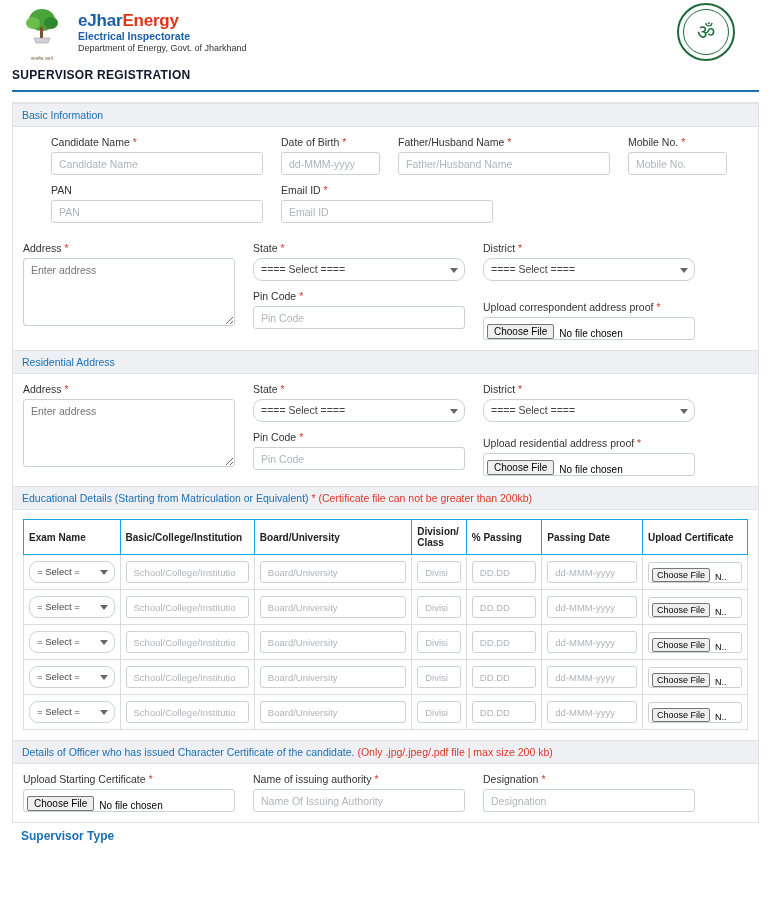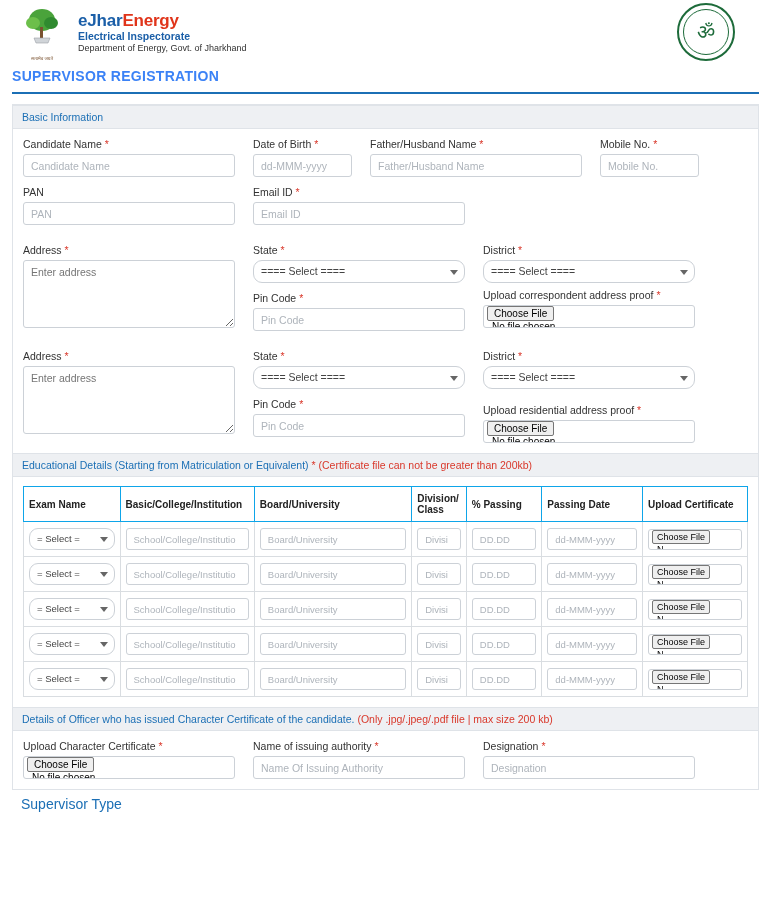--- a/index.html
+++ b/index.html
@@ -73,22 +73,22 @@
     position: absolute;
     left: 0; right: 0; top: 50%;
     transform: translateY(-50%);
     text-align: center;
     font-size: 20px;
     color: #1d6b3a;
     line-height: 1;
   }
   
   .page-title {
-    color: #3b82f6;
-    font-size: 14px;
+    color: #0f172a;
+    font-size: 12px;
     font-weight: bold;
     letter-spacing: 0.3px;
     padding: 6px 0 8px 12px;
   }
   .title-rule {
     border-bottom: 2px solid #1b6fb5;
     margin: 0 12px 0 12px;
   }
   
   .form-wrap {
@@ -159,46 +159,45 @@
     border-right: 4px solid transparent;
     border-top: 5px solid #666;
     pointer-events: none;
   }
   .filebox {
     height: 23px;
     border: 1px solid #ccd1d7;
     border-radius: 3px;
     background: #fff;
     display: flex;
-    align-items: flex-start;
+    align-items: flex-end;
     padding: 0 3px;
     font-size: 10px;
     color: #333;
     overflow: hidden;
-    flex-direction: column;
   }
   .filebtn {
     border: 1px solid #767676;
     background: #efefef;
     border-radius: 2px;
     font-size: 10px;
     padding: 1px 6px;
     color: #000;
     white-space: nowrap;
     flex: 0 0 auto;
   }
   .filename {
     margin-left: 5px;
     color: #000;
     font-size: 10px;
     white-space: nowrap;
     overflow: hidden;
   }
   
-  .w-a { width: 212px; }     
+  .w-a { width: 212px; margin-left: 28px; }     
   .w-b { width: 212px; }     
   .w-c { width: 99px; }      
   .w-d { width: 99px; }      
   .w-addr { width: 212px; }
   
   .edu-wrap { padding: 9px 10px 10px 10px; }
   table.edu {
     border-collapse: collapse;
     width: 100%;
     table-layout: fixed;
@@ -231,22 +230,23 @@
   td .filebtn { font-size: 9px; padding: 1px 4px; }
   td .filename { font-size: 9px; }
   .sel-sm { width: 100%; }
   
   .w-off1 { width: 212px; }
   .w-off2 { width: 212px; }
   .w-off3 { width: 212px; }
   .bottom-strip {
     margin: 0 12px;
     color: #1b6fb5;
-    font-size: 14px;
+    font-size: 12px;
     padding: 6px 9px 0 9px;
+    font-weight: bold;
   }
 </style>
 </head>
 <body>
 
 <div class="page">
 
   <div class="header">
     <div class="logo-wrap">
       <svg class="logo-tree" viewBox="0 0 40 38">
@@ -332,31 +332,32 @@
         <div style="width:212px;">
           <div class="field">
             <div class="lbl"><span>District</span> <span class="req">*</span></div>
             <div class="sel">
               <select class="ctl">
                 <option>==== Select ====</option>
               </select>
               <span class="chev"></span>
             </div>
           </div>
-          <div class="field" style="margin-top:6px;">
+          <div class="field" style="margin-top:20px;">
             <div class="lbl"><span>Upload correspondent address proof</span> <span class="req">*</span></div>
             <div class="filebox">
               <span class="filebtn">Choose File</span>
               <span class="filename">No file chosen</span>
             </div>
           </div>
         </div>
       </div>
     </div>
 
+    <div class="section-head">Residential Address</div>
     <div class="section-body">
       <div class="row">
         <div class="field w-addr">
           <div class="lbl"><span>Address</span> <span class="req">*</span></div>
           <textarea class="ctl" placeholder="Enter address" style=""></textarea>
         </div>
         <div style="width:212px;">
           <div class="field">
             <div class="lbl"><span>State</span> <span class="req">*</span></div>
             <div class="sel">
@@ -528,21 +529,21 @@
       </table>
     </div>
 
     <div class="section-head">
       <span>Details of Officer who has issued Character Certificate of the candidate.</span>
       <span class="note-red">(Only .jpg/.jpeg/.pdf file | max size 200 kb)</span>
     </div>
     <div class="section-body">
       <div class="row">
         <div class="field w-off1">
-          <div class="lbl"><span>Upload Character Certificate</span> <span class="req">*</span></div>
+          <div class="lbl"><span>Upload Starting Certificate</span> <span class="req">*</span></div>
           <div class="filebox">
             <span class="filebtn">Choose File</span>
             <span class="filename">No file chosen</span>
           </div>
         </div>
         <div class="field w-off2">
           <div class="lbl"><span>Name of issuing authority</span> <span class="req">*</span></div>
           <input class="ctl" type="text" placeholder="Name Of Issuing Authority" style="">
         </div>
         <div class="field w-off3">

